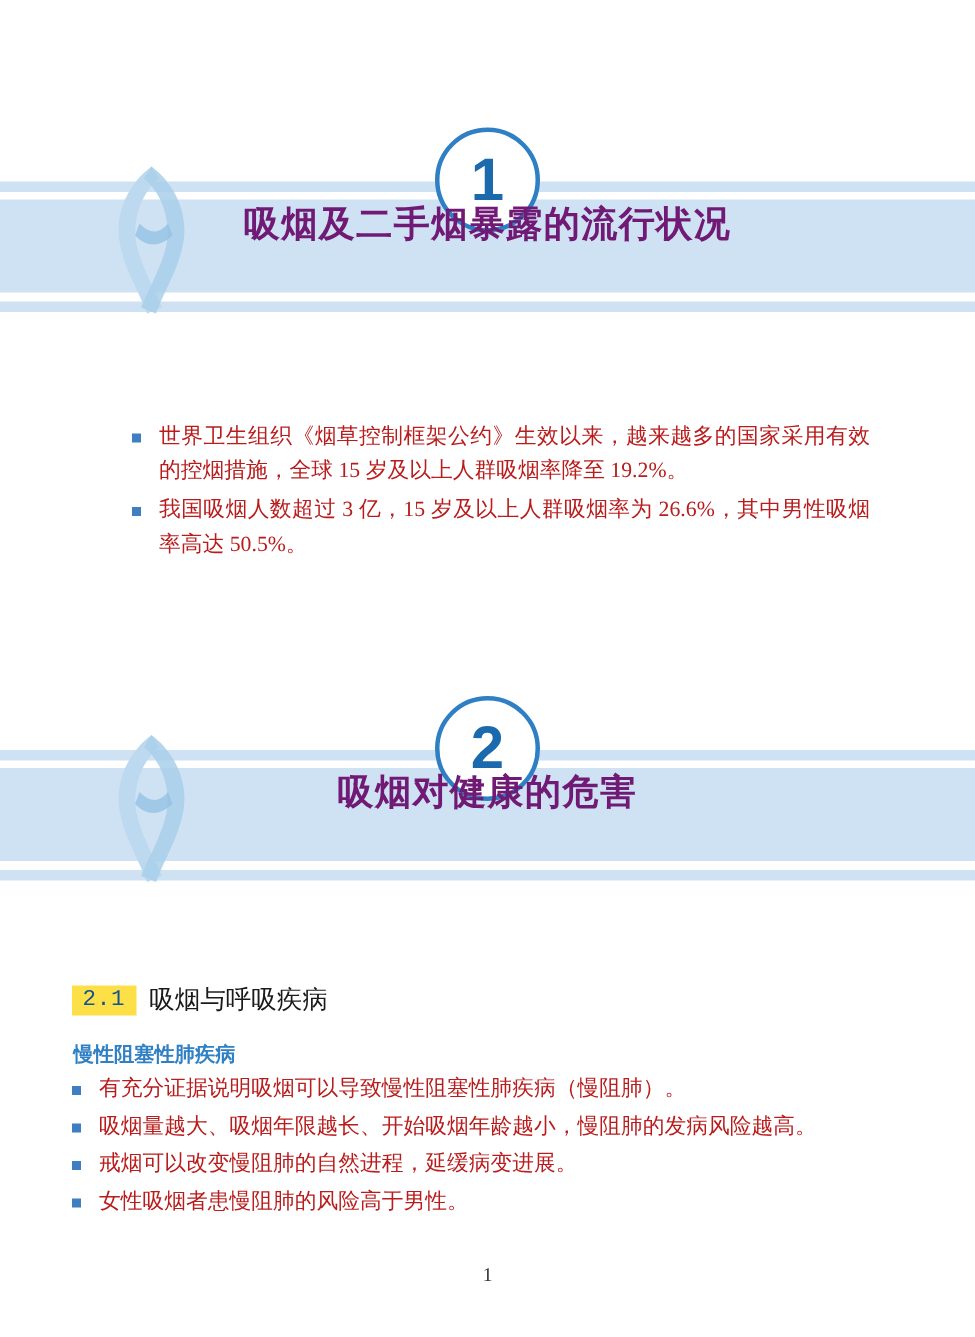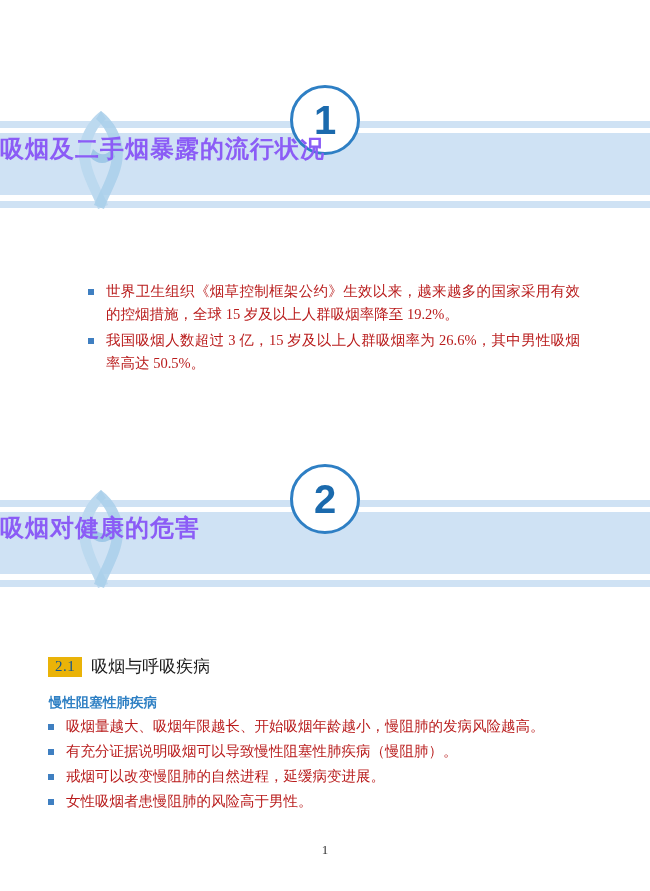--- a/index.html
+++ b/index.html
@@ -76,25 +76,25 @@
     font-weight: bold;
     color: #1b6aad;
     line-height: 1;
     z-index: 5;
   }
   .section-title {
     position: absolute;
     left: 0;
     right: 0;
     top: 48px;
-    text-align: left;
+    text-align: center;
     font-family: "Liberation Sans", "DejaVu Sans", sans-serif;
     font-size: 24px;
     font-weight: bold;
-    color: #8b5cf6;
+    color: #701a75;
     letter-spacing: 1px;
     z-index: 6;
   }
 
   
   .ribbon {
     position: absolute;
     left: 62px;
     top: 24px;
     width: 78px;
@@ -141,23 +141,23 @@
     top: 655px;
     width: 560px;
   }
   .sub-head {
     display: flex;
     align-items: center;
     gap: 9px;
     margin-bottom: 16px;
   }
   .sub-num {
-    background: #eab308;
+    background: #fde047;
     color: #12548f;
-    font-family: Liberation Serif, serif;
+    font-family: Liberation Mono, monospace;
     font-size: 15px;
     padding: 2px 7px 3px 7px;
     line-height: 1;
     letter-spacing: 0.5px;
   }
   .sub-title {
     font-family: "Liberation Sans", "DejaVu Sans", sans-serif;
     font-size: 17px;
     font-weight: normal;
     color: #1a1a1a;
@@ -234,22 +234,22 @@
     <div class="section-title">吸烟对健康的危害</div>
   </div>
 
   <div class="subsection">
     <div class="sub-head">
       <span class="sub-num">2.1</span>
       <span class="sub-title">吸烟与呼吸疾病</span>
     </div>
     <div class="sub-sub-title">慢性阻塞性肺疾病</div>
     <ul class="bullets">
+      <li>有充分证据说明吸烟可以导致慢性阻塞性肺疾病（慢阻肺）。</li>
       <li>吸烟量越大、吸烟年限越长、开始吸烟年龄越小，慢阻肺的发病风险越高。</li>
-      <li>有充分证据说明吸烟可以导致慢性阻塞性肺疾病（慢阻肺）。</li>
       <li>戒烟可以改变慢阻肺的自然进程，延缓病变进展。</li>
       <li>女性吸烟者患慢阻肺的风险高于男性。</li>
     </ul>
   </div>
 
   <div class="page-number">1</div>
 
 </div>
 
 </body></html>

